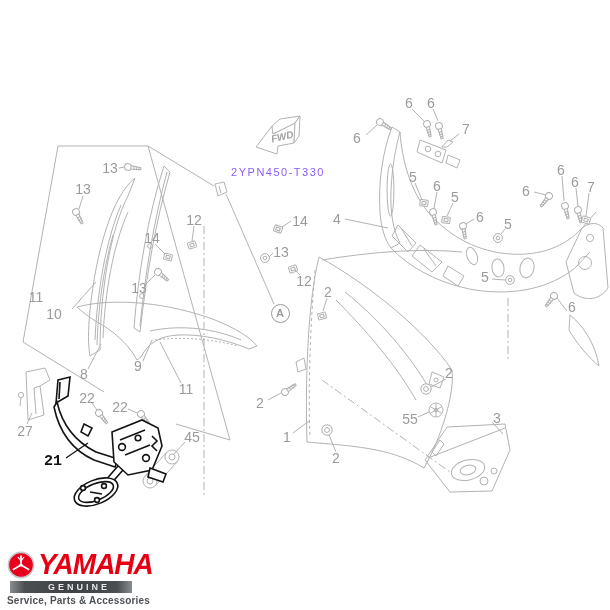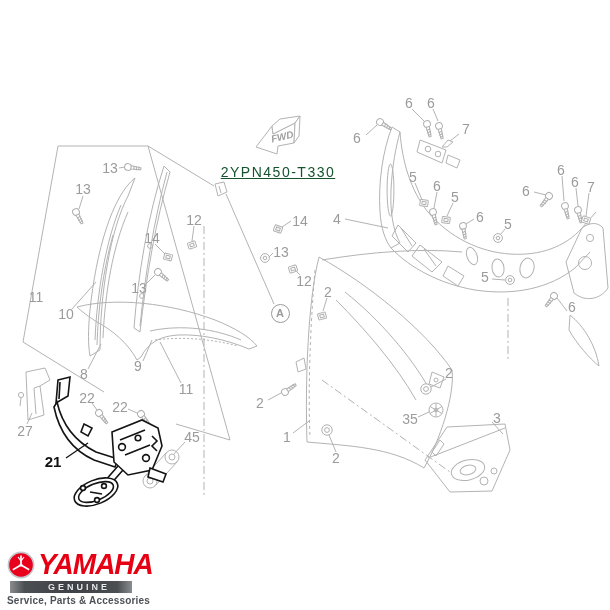--- a/index.html
+++ b/index.html
@@ -4,21 +4,21 @@
 <style>
   html,body{margin:0;padding:0;background:#fff;}
   #stage{position:relative;width:610px;height:610px;background:#fff;overflow:hidden;
          font-family:"Liberation Sans",sans-serif;}
   #diagram-svg{position:absolute;left:0;top:0;}
   #callout-layer{position:absolute;left:0;top:0;width:610px;height:610px;pointer-events:none;}
   .callout{position:absolute;transform:translate(-50%,-50%);font-size:14px;color:#9b9b9b;
            white-space:nowrap;line-height:1;}
   .callout.em{color:#111;font-weight:bold;font-size:15px;}
   .code-label{position:absolute;left:278px;top:172px;transform:translate(-50%,-50%);
-              font-size:14px;color:#14532d;letter-spacing:1.5px;white-space:nowrap;text-decoration:underline;}
+              font-size:11px;color:#8b5cf6;letter-spacing:1.5px;white-space:nowrap;}
   .marker-a{position:absolute;left:280px;top:313px;width:17px;height:17px;margin:-9.5px 0 0 -9.5px;
             border:1.3px solid #9a9a9a;border-radius:50%;color:#9a9a9a;font-size:11px;font-weight:bold;
             display:flex;align-items:center;justify-content:center;}
   
   .brand{position:absolute;left:7px;top:551px;width:140px;}
   .brand-row{display:flex;align-items:center;}
   .fork-emblem{width:28px;height:28px;flex:0 0 28px;}
   .brand-word{font-size:28px;font-weight:bold;font-style:italic;color:#e60014;
               letter-spacing:-1px;margin-left:3px;transform:scaleY(1.04);line-height:1;}
   .genuine-bar{margin:2px 0 0 3px;width:122px;height:12px;
@@ -223,37 +223,37 @@
   </g>
 </svg>
 
   <div id="callout-layer">
       <div class="callout" style="left: 110px; top: 168px;">13</div>
       <div class="callout" style="left: 83px; top: 189px;">13</div>
       <div class="callout" style="left: 194px; top: 220px;">12</div>
       <div class="callout" style="left: 152px; top: 238px;">14</div>
       <div class="callout" style="left: 139px; top: 288px;">13</div>
       <div class="callout" style="left: 36px; top: 297px;">11</div>
-      <div class="callout" style="left: 66px; top: 314px;">10</div>
+      <div class="callout" style="left: 54px; top: 314px;">10</div>
       <div class="callout" style="left: 84px; top: 374px;">8</div>
       <div class="callout" style="left: 138px; top: 366px;">9</div>
       <div class="callout" style="left: 186px; top: 389px;">11</div>
       <div class="callout" style="left: 25px; top: 431px;">27</div>
       <div class="callout" style="left: 87px; top: 398px;">22</div>
       <div class="callout" style="left: 120px; top: 407px;">22</div>
-      <div class="callout em" style="left: 53px; top: 461px;">21</div>
+      <div class="callout em" style="left: 53px; top: 461px; font-family: Liberation Mono, monospace;">21</div>
       <div class="callout" style="left: 192px; top: 437px;">45</div>
       <div class="callout" style="left: 300px; top: 221px;">14</div>
       <div class="callout" style="left: 281px; top: 252px;">13</div>
       <div class="callout" style="left: 304px; top: 281px;">12</div>
       <div class="callout" style="left: 328px; top: 292px;">2</div>
       <div class="callout" style="left: 260px; top: 403px;">2</div>
       <div class="callout" style="left: 287px; top: 437px;">1</div>
       <div class="callout" style="left: 336px; top: 458px;">2</div>
-      <div class="callout" style="left: 410px; top: 419px;">35</div>
+      <div class="callout" style="left: 410px; top: 419px;">55</div>
       <div class="callout" style="left: 497px; top: 418px;">3</div>
       <div class="callout" style="left: 449px; top: 373px;">2</div>
       <div class="callout" style="left: 357px; top: 138px;">6</div>
       <div class="callout" style="left: 409px; top: 103px;">6</div>
       <div class="callout" style="left: 431px; top: 103px;">6</div>
       <div class="callout" style="left: 466px; top: 129px;">7</div>
       <div class="callout" style="left: 337px; top: 219px;">4</div>
       <div class="callout" style="left: 413px; top: 177px;">5</div>
       <div class="callout" style="left: 437px; top: 186px;">6</div>
       <div class="callout" style="left: 455px; top: 197px;">5</div>

